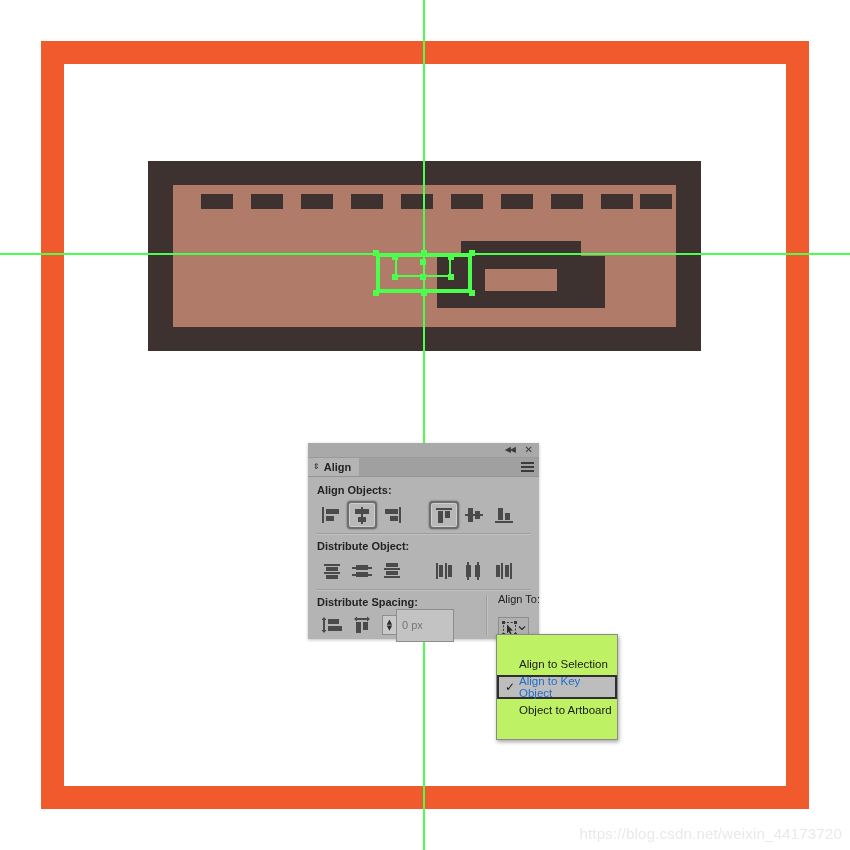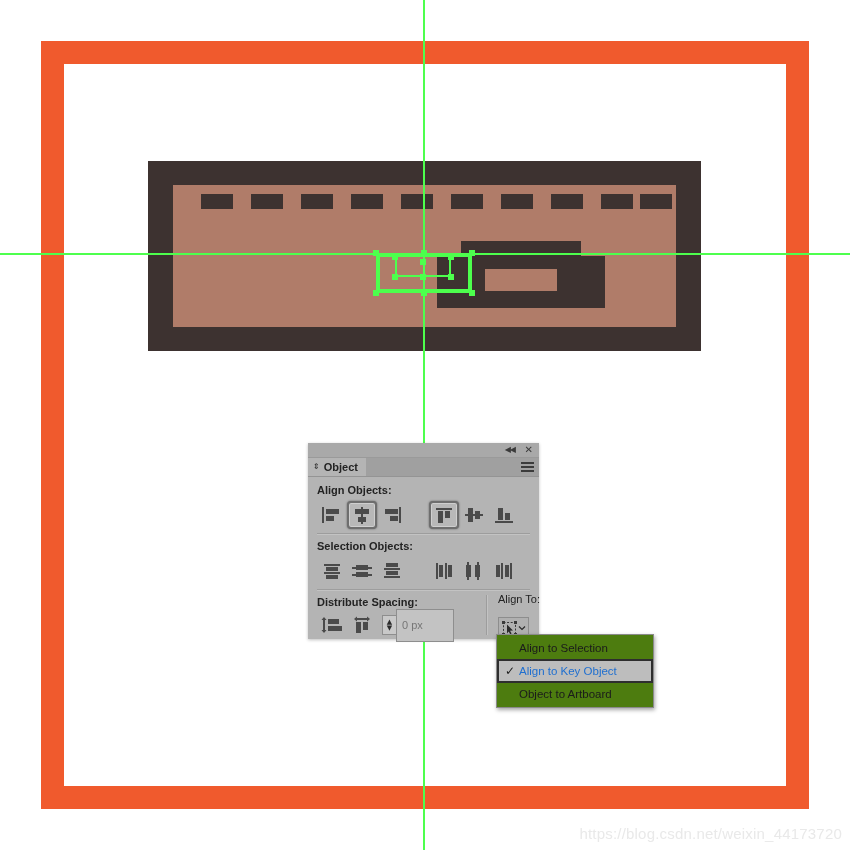--- a/index.html
+++ b/index.html
@@ -321,25 +321,25 @@
     gap: 1px;
     cursor: pointer;
     box-sizing: border-box;
   }
 
   
   .dropdown {
     position: absolute;
     left: 496px;
     top: 634px;
-    width: 158px;
-    background: #4d7c0f;
+    width: 122px;
+    background: #bef264;
     border: 1px solid #8a8a8a;
     box-shadow: 1px 2px 4px rgba(0,0,0,0.35);
-    padding: 2px 0;
+    padding: 18px 0;
     box-sizing: border-box;
   }
   .dd-item {
     height: 22px;
     display: flex;
     align-items: center;
     font-size: 11.5px;
     color: #1b1b1b;
     padding-left: 22px;
     position: relative;
@@ -421,21 +421,21 @@
   <div class="panel">
 
     <div class="panel-titlebar">
       <div class="tb-collapse">◀◀</div>
       <div class="tb-close">✕</div>
     </div>
 
     <div class="panel-tabstrip">
       <div class="tab-active">
         <span class="tab-chevrons">⇕</span>
-        <span>Object</span>
+        <span>Align</span>
       </div>
       <div class="panel-menu">
         <i></i>
           <i></i>
           <i></i>
       </div>
     </div>
 
     <div class="panel-body">
 
@@ -488,21 +488,21 @@
           <svg width="22" height="20" viewBox="0 0 22 20">
             <rect x="2" y="16" width="18" height="2" fill="#4a4a4a"></rect>
             <rect x="5" y="3" width="5" height="12" fill="#4a4a4a"></rect>
             <rect x="12" y="8" width="5" height="7" fill="#4a4a4a"></rect>
           </svg>
         </div>
       </div>
 
       <div class="divider"></div>
 
-      <div class="section-label">Selection Objects:</div>
+      <div class="section-label">Distribute Object:</div>
       <div class="btn-row">
 
         <div class="abtn">
           <svg width="24" height="20" viewBox="0 0 24 20">
             <rect x="4" y="3" width="16" height="2" fill="#4a4a4a"></rect>
             <rect x="6" y="6" width="12" height="4" fill="#4a4a4a"></rect>
             <rect x="4" y="11" width="16" height="2" fill="#4a4a4a"></rect>
             <rect x="6" y="14" width="12" height="4" fill="#4a4a4a"></rect>
           </svg>
         </div>

